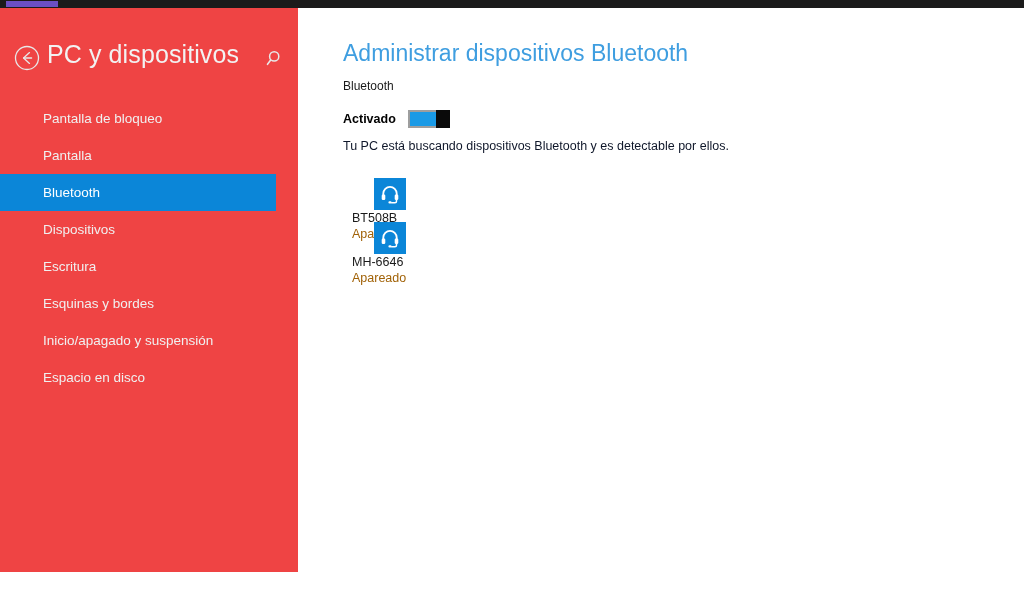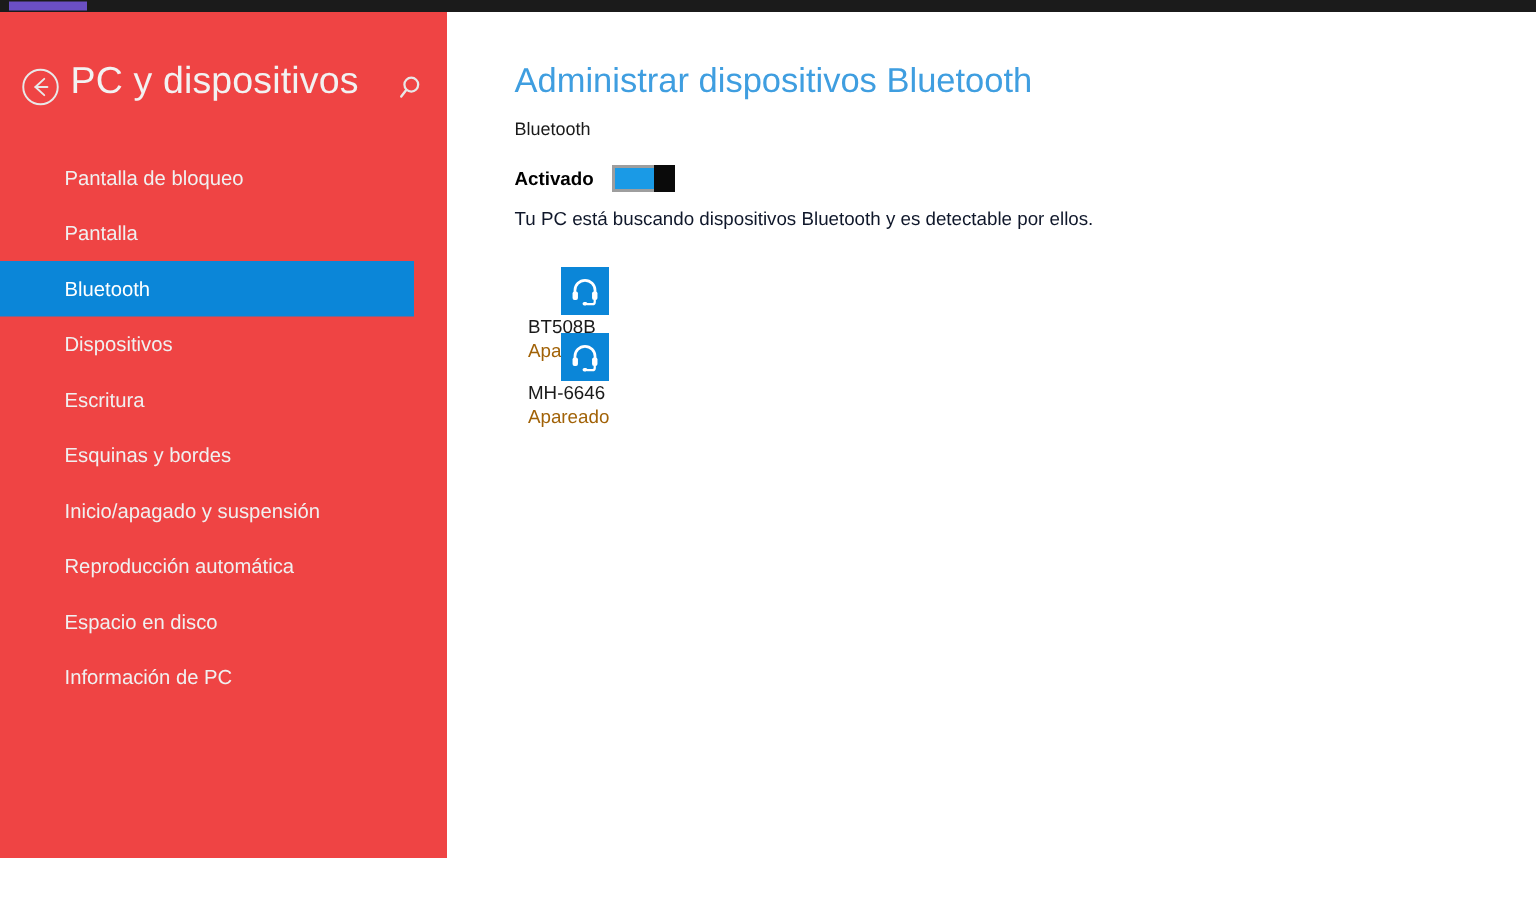--- a/index.html
+++ b/index.html
@@ -240,23 +240,21 @@
   </div>
 
   <div id="settings-nav">
       <div class="nav-item"><span>Pantalla de bloqueo</span></div>
       <div class="nav-item"><span>Pantalla</span></div>
       <div class="nav-item selected"><span>Bluetooth</span></div>
       <div class="nav-item"><span>Dispositivos</span></div>
       <div class="nav-item"><span>Escritura</span></div>
       <div class="nav-item"><span>Esquinas y bordes</span></div>
       <div class="nav-item"><span>Inicio/apagado y suspensión</span></div>
-      <div class="nav-item"><span>Reproducción automática</span></div>
       <div class="nav-item"><span>Espacio en disco</span></div>
-      <div class="nav-item"><span>Información de PC</span></div>
     </div>
 
 </div>
 
 <div id="content-area">
 
   <div id="content-title">Administrar dispositivos Bluetooth</div>
 
   <div id="bluetooth-toggle-block">
     <div id="bluetooth-label">Bluetooth</div>

